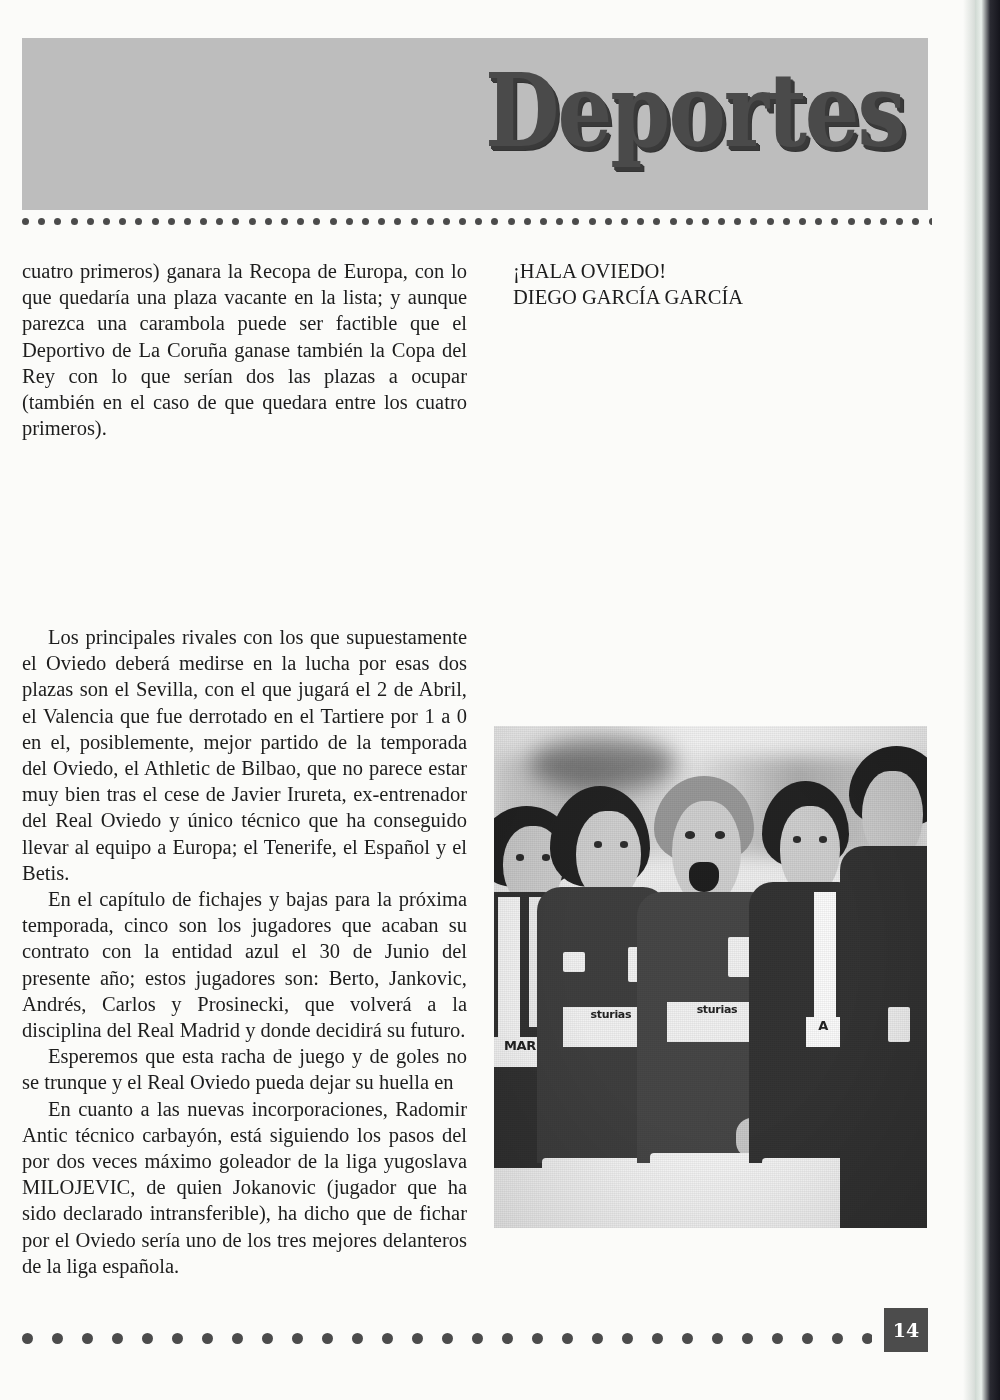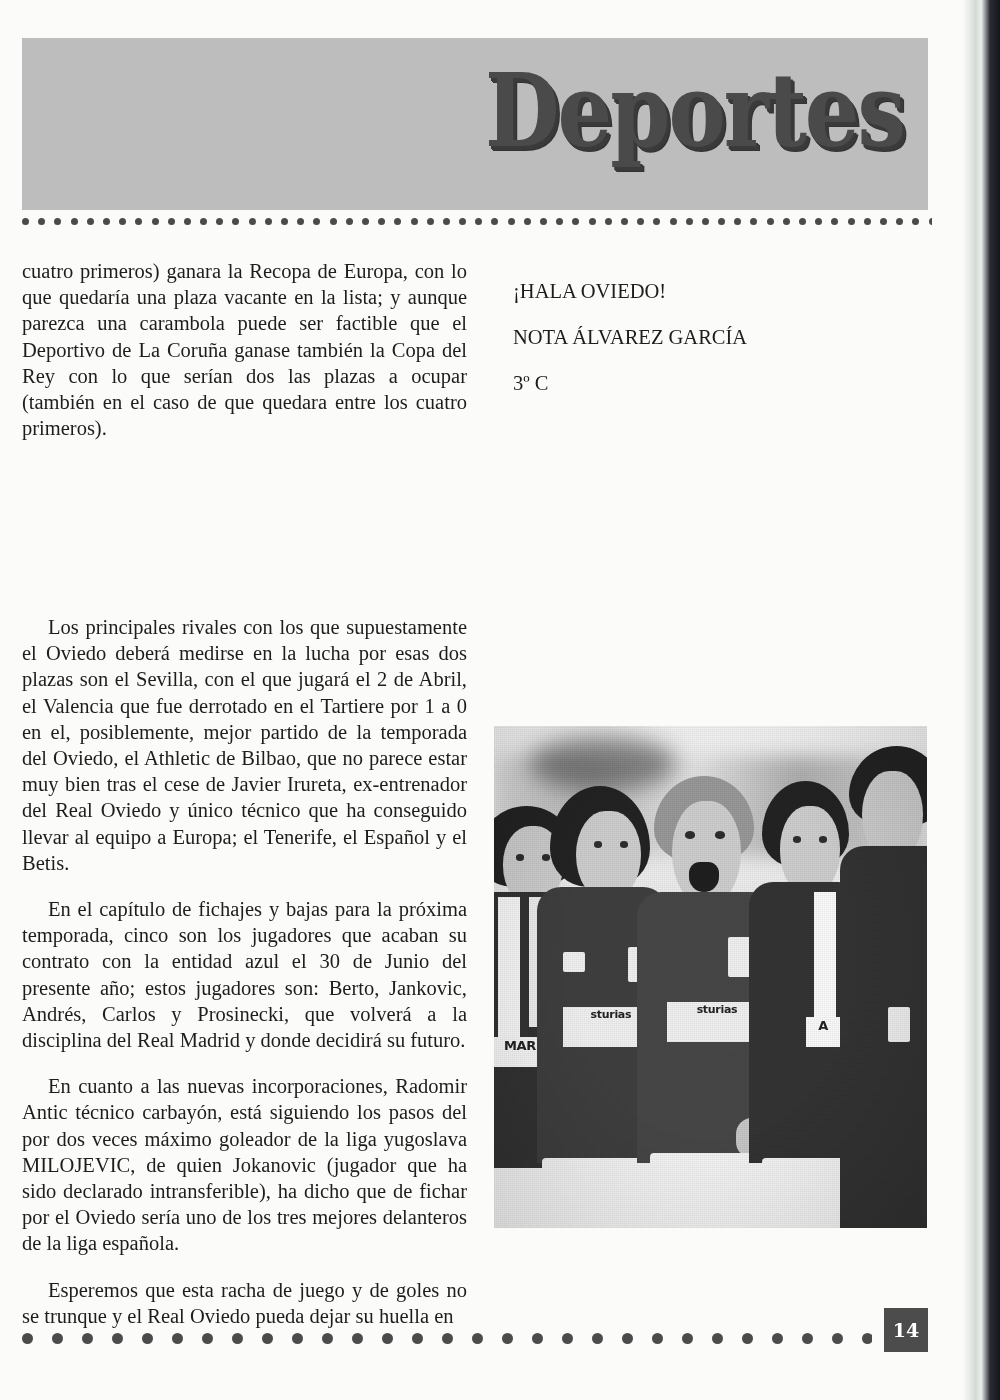--- a/index.html
+++ b/index.html
@@ -115,21 +115,21 @@
 
   .body-text p {
     margin: 0;
     font-size: 20.5px;
     line-height: 26.2px;
     color: #1d1d1d;
     text-align: justify;
     text-indent: 0;
     font-family: "Liberation Serif", "DejaVu Serif", serif;
   }
-  .body-text p.indent { text-indent: 26px; margin-top: 20px; }
+  .body-text p.indent { text-indent: 26px; }
 
   
   .headline-block {
     position: absolute;
     left: 22px;
     top: 432px;
     width: 445px;
   }
   .rule {
     width: 443px;
@@ -145,21 +145,21 @@
     line-height: 40px;
     color: #333333;
     text-align: center;
     letter-spacing: -0.5px;
     transform: scaleX(0.97);
   }
 
   .col-left-lower {
     position: absolute;
     left: 22px;
-    top: 594px;
+    top: 624px;
     width: 445px;
   }
 
   
   .photo {
     position: absolute;
     left: 494px; top: 726px;
     width: 433px; height: 502px;
     overflow: hidden;
     background: #d9d9d6;
@@ -343,30 +343,29 @@
       <span class="dot"></span>
       <span class="dot"></span>
     </div>
 
   <div class="col col-left body-text">
     <p>cuatro primeros) ganara la Recopa de Europa, con lo que quedaría una plaza vacante en la lista; y aunque parezca una carambola puede ser factible que el Deportivo de La Coruña ganase también la Copa del Rey con lo que serían dos las plazas a ocupar (también en el caso de que quedara entre los cuatro primeros).</p>
   </div>
 
   <div class="col col-right body-text">
     <p class="indent">¡HALA OVIEDO!</p>
-    <p class="indent">NOTA ÁLVAREZ GARCÍA</p>
-    <p class="indent">3º C</p>
+    <p class="indent">DIEGO GARCÍA GARCÍA</p>
   </div>
 
 
   <div class="col-left-lower body-text">
     <p class="indent">Los principales rivales con los que supuestamente el Oviedo deberá medirse en la lucha por esas dos plazas son el Sevilla, con el que jugará el 2 de Abril, el Valencia que fue derrotado en el Tartiere por 1 a 0 en el, posiblemente, mejor partido de la temporada del Oviedo, el Athletic de Bilbao, que no parece estar muy bien tras el cese de Javier Irureta, ex-entrenador del Real Oviedo y único técnico que ha conseguido llevar al equipo a Europa; el Tenerife, el Español y el Betis.</p>
     <p class="indent">En el capítulo de fichajes y bajas para la próxima temporada, cinco son los jugadores que acaban su contrato con la entidad azul el 30 de Junio del presente año; estos jugadores son: Berto, Jankovic, Andrés, Carlos y Prosinecki, que volverá a la disciplina del Real Madrid y donde decidirá su futuro.</p>
+    <p class="indent">Esperemos que esta racha de juego y de goles no se trunque y el Real Oviedo pueda dejar su huella en</p>
     <p class="indent">En cuanto a las nuevas incorporaciones, Radomir Antic técnico carbayón, está siguiendo los pasos del por dos veces máximo goleador de la liga yugoslava MILOJEVIC, de quien Jokanovic (jugador que ha sido declarado intransferible), ha dicho que de fichar por el Oviedo sería uno de los tres mejores delanteros de la liga española.</p>
-    <p class="indent">Esperemos que esta racha de juego y de goles no se trunque y el Real Oviedo pueda dejar su huella en</p>
   </div>
 
   <div class="photo">
     <div class="photo-inner">
       <div class="ph-bg"></div>
       <div class="ph-blur-band"></div>
       <div class="ph-blur-dark"></div>
 
       <div class="p-hair" style="left:-4%; top:16%; width:23%; height:16%;"></div>
       <div class="p-face" style="left:2%; top:20%; width:14%; height:16%;"></div>

